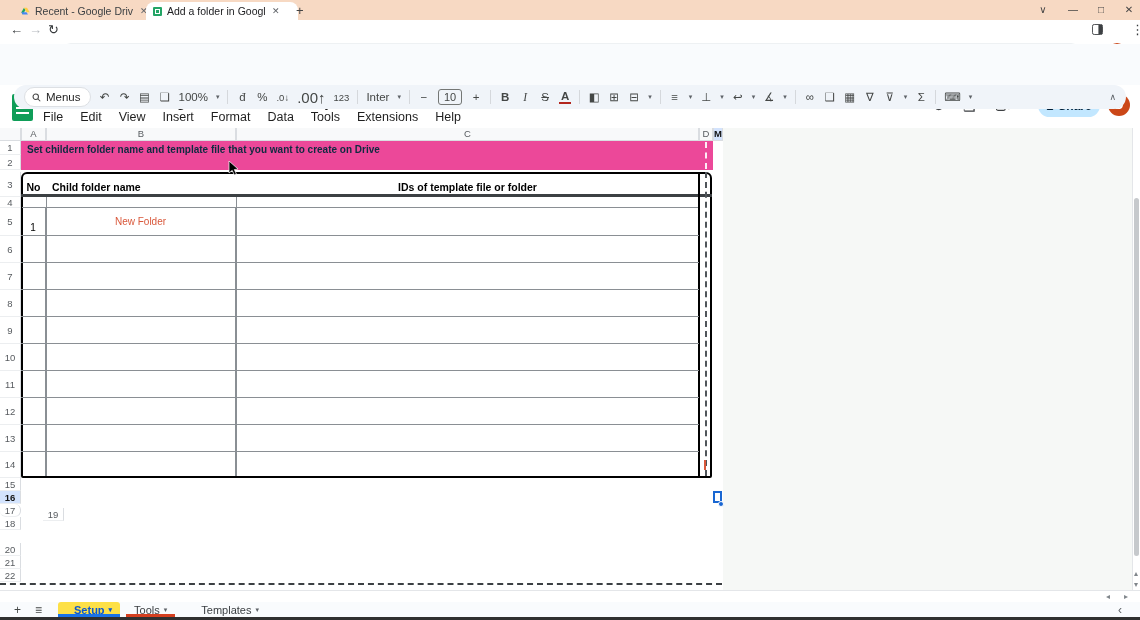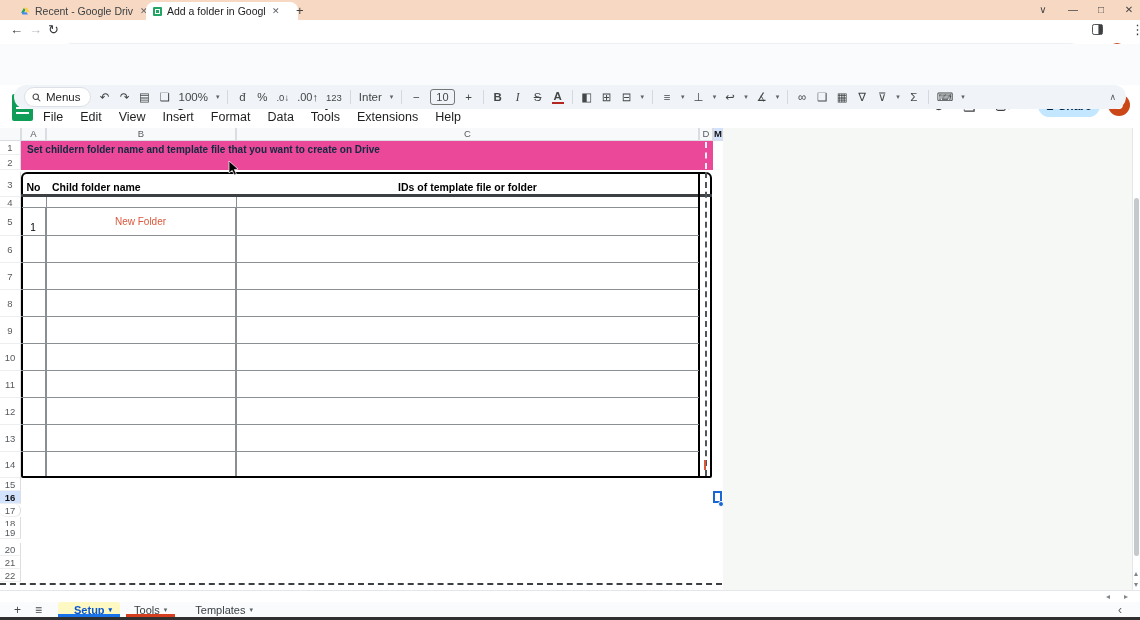--- a/index.html
+++ b/index.html
@@ -111,21 +111,21 @@
           border-radius:3px;}
   .hscroll{position:absolute;left:0;top:590px;width:1140px;height:12px;background:#fff;
            border-top:1px solid #e4e6e9;box-sizing:border-box;}
   .sc-ar{position:absolute;font-size:8px;color:#80868b;line-height:8px;}
   
   .tabbar{position:absolute;left:0;top:602px;width:1140px;height:15px;background:#f9fbfd;
           display:flex;align-items:center;font-size:11px;color:#3c4043;}
   .tb-btn{margin-left:14px;font-size:12px;color:#444746;}
   .stab{display:flex;align-items:center;gap:4px;height:15px;padding:0 8px;position:relative;}
   .stab .bar{position:absolute;left:0;bottom:0;width:100%;height:3px;}
-  .stab.active{background:#fef9c3;color:#0b57d0;font-weight:bold;border-radius:3px 3px 0 0;padding-left:16px;}
+  .stab.active{background:#fde047;color:#0b57d0;font-weight:bold;border-radius:3px 3px 0 0;padding-left:16px;}
   .stab.active .bar{background:#1a73e8;}
   .stab.output .bar{background:#d53f1f;}
   .tab-collapse{position:absolute;right:18px;top:1px;font-size:12px;color:#5f6368;}
   .bottom-strip{position:absolute;left:0;top:617px;width:1140px;height:3px;background:#303030;}
   svg{display:block;}
 </style>
 </head>
 <body>
 <div id="app">
 
@@ -231,21 +231,21 @@
   <span class="ti">↶</span>
   <span class="ti">↷</span>
   <span class="ti">▤</span>
   <span class="ti">❏</span>
   <span class="ti">100%</span>
   <span class="caret">▾</span>
   <span class="tdiv"></span>
   <span class="ti">đ</span>
   <span class="ti">%</span>
   <span class="ti" style="font-size:9.5px">.0↓</span>
-  <span class="ti" style="font-size:11px">.00↑</span>
+  <span class="ti" style="font-size:15px">.00↑</span>
   <span class="ti" style="font-size:9.5px">123</span>
   <span class="tdiv"></span>
   <span class="ti">Inter</span>
   <span class="caret">▾</span>
   <span class="tdiv"></span>
   <span class="ti">−</span>
   <span class="fontbox">10</span>
   <span class="ti">+</span>
   <span class="tdiv"></span>
   <span class="ti" style="font-weight:bold">B</span>
@@ -303,21 +303,21 @@
         <div class="rowhead" style="top: 317px; height: 27px;">9</div>
         <div class="rowhead" style="top: 344px; height: 27px;">10</div>
         <div class="rowhead" style="top: 371px; height: 27px;">11</div>
         <div class="rowhead" style="top: 398px; height: 27px;">12</div>
         <div class="rowhead" style="top: 425px; height: 27px;">13</div>
         <div class="rowhead" style="top: 452px; height: 26px;">14</div>
         <div class="rowhead" style="top: 478px; height: 13px;">15</div>
         <div class="rowhead sel" style="top: 491px; height: 13px;">16</div>
         <div class="rowhead" style="top: 504px; height: 13px; border-radius: 6px;">17</div>
         <div class="rowhead" style="top: 517px; height: 13px;">18</div>
-        <div class="rowhead" style="top: 526px; height: 13px;">19</div>
+        <div class="rowhead" style="top: 508px; height: 13px; margin-left: 43px;">19</div>
         <div class="rowhead" style="top: 543px; height: 13px;">20</div>
         <div class="rowhead" style="top: 556px; height: 13px;">21</div>
         <div class="rowhead" style="top: 569px; height: 13px;">22</div>
         <div class="rowhead" style="top: 582px; height: 8px; margin-top: 23px;">23</div>
       </div>
 
   <div class="banner">Set childern folder name and template file that you want to create on Drive</div>
   <div class="dash-v-blue"></div>
 
   <div class="tbl-border"></div>
@@ -409,21 +409,21 @@
   <div class="stab active" style="margin-left:16px;">
     <span>Setup</span>
     <span class="caret" style="color:#0b57d0;">▾</span>
     <span class="bar"></span>
   </div>
   <div class="stab output" style="margin-left:6px;">
     <span>Tools</span>
     <span class="caret">▾</span>
     <span class="bar"></span>
   </div>
-  <div class="stab" style="margin-left:12px;">
+  <div class="stab" style="margin-left:18px;">
     <span>Templates</span>
     <span class="caret">▾</span>
   </div>
   <span class="tab-collapse">‹</span>
 </div>
 <div class="bottom-strip"></div>
 
 </div>
 
 </body></html>

